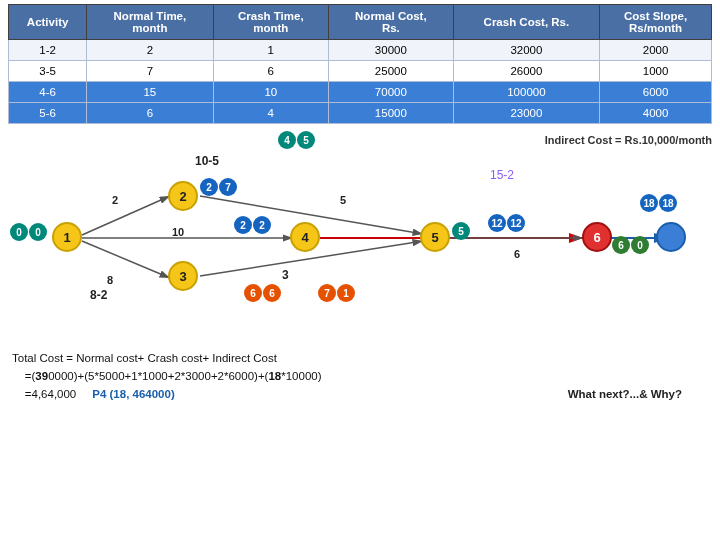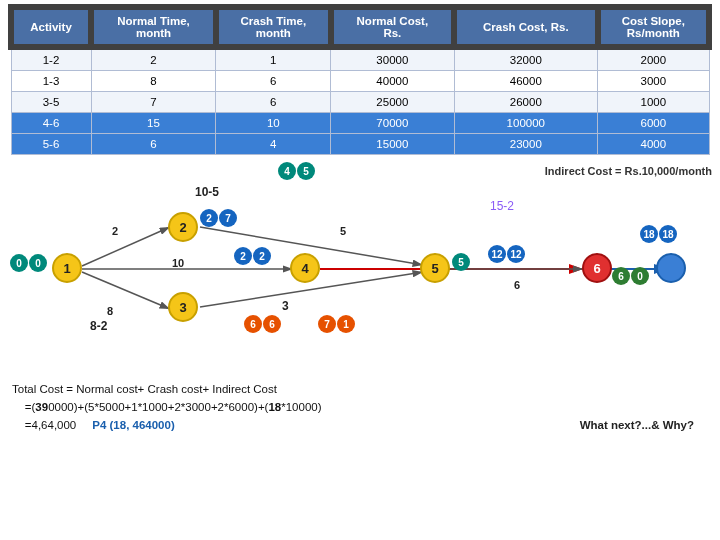--- a/index.html
+++ b/index.html
@@ -19,21 +19,21 @@
     }
     table {
       width: 100%;
       border-collapse: collapse;
     }
     thead tr {
       background: #4a6fa5;
       color: #fff;
     }
     thead th {
-      border: 6px solid #404040;
+      border: 1px solid #404040;
       padding: 5px 4px;
       text-align: center;
       font-size: 11.5px;
       font-weight: bold;
     }
     tbody tr {
       background: #fff;
     }
     tbody tr:nth-child(odd) {
       background: #f0f4fa;
@@ -101,21 +101,21 @@
       position: absolute;
       top: 0; left: 0;
       width: 100%;
       height: 100%;
       z-index: 1;
       pointer-events: none;
     }
 
     
     .bottom-text {
-      padding: 4px 16px 0 12px;
+      padding: 4px 28px 0 12px;
       font-size: 11.5px;
       color: #111;
       line-height: 1.55;
     }
     .bottom-text .bold { font-weight: bold; }
     .bottom-text .blue { color: #1a5fad; font-weight: bold; }
     .bottom-text .right-text {
       float: right;
       font-weight: bold;
       color: #222;
@@ -162,28 +162,20 @@
       </tr>
     </thead>
     <tbody id="table-body">
         <tr>
           <td>1-2</td>
           <td>2</td>
           <td>1</td>
           <td>30000</td>
           <td>32000</td>
           <td>2000</td>
-        </tr>
-        <tr>
-          <td>1-3</td>
-          <td>8</td>
-          <td>6</td>
-          <td>40000</td>
-          <td>46000</td>
-          <td>3000</td>
         </tr>
         <tr>
           <td>3-5</td>
           <td>7</td>
           <td>6</td>
           <td>25000</td>
           <td>26000</td>
           <td>1000</td>
         </tr>
         <tr class="highlight-blue">

